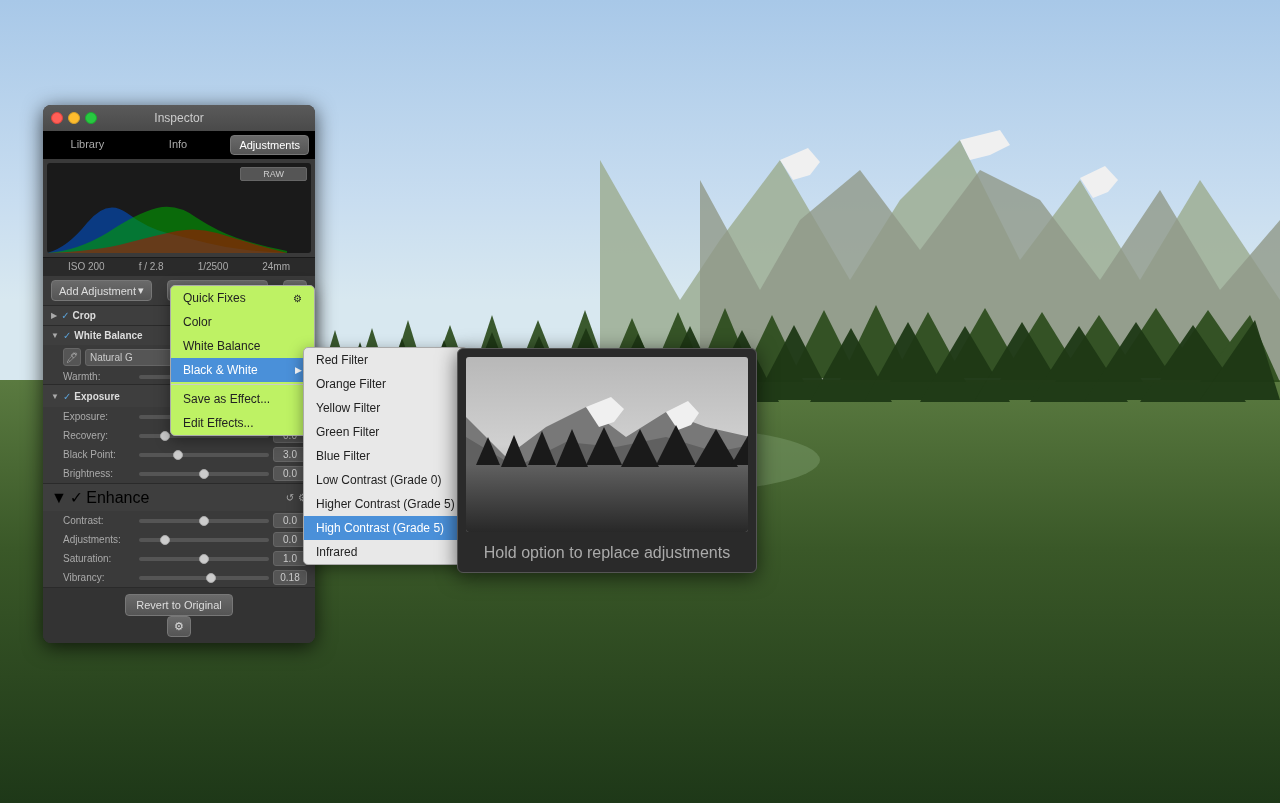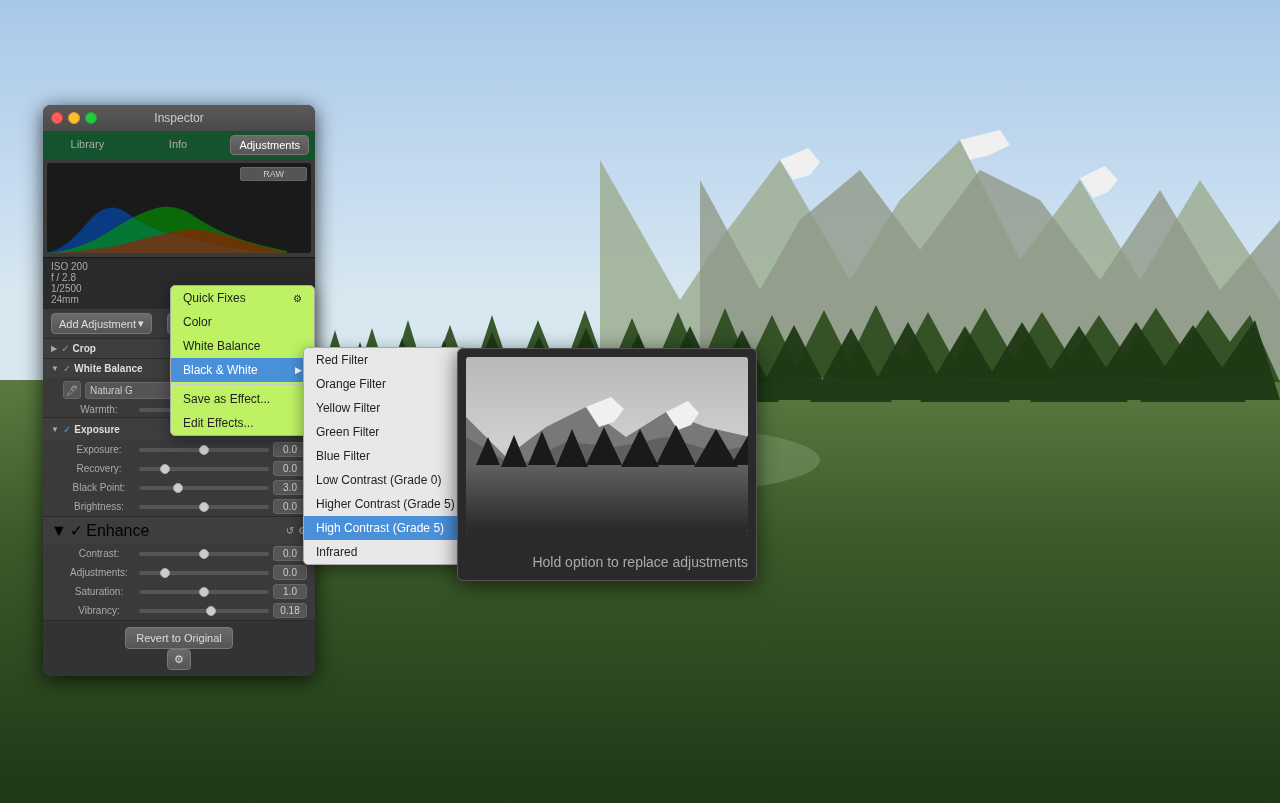--- a/index.html
+++ b/index.html
@@ -70,21 +70,21 @@
     .tl-max { background: #28c841; border: 1px solid #1aaa2f; }
 
     .inspector-title {
       color: #ccc;
       font-size: 12px;
       font-weight: 500;
     }
 
     .inspector-tabs {
       display: flex;
-      background: #14532d;
+      background: #000000;
       padding: 4px 6px;
       gap: 14px;
     }
 
     .inspector-tab {
       flex: 1;
       padding: 3px 6px;
       font-size: 11px;
       color: #aaa;
       text-align: center;
@@ -121,21 +121,20 @@
     }
 
     .exif-bar {
       background: #2a2a2a;
       padding: 3px 8px;
       display: flex;
       justify-content: space-around;
       font-size: 10px;
       color: #aaa;
       border-top: 1px solid #1a1a1a;
-      flex-direction: column;
     }
 
     
     .toolbar-row {
       display: flex;
       align-items: flex-end;
       padding: 4px 8px;
       gap: 15px;
       background: #3a3a3a;
       border-top: 1px solid #2a2a2a;
@@ -211,21 +210,21 @@
       display: flex;
       align-items: center;
       padding: 2px 8px 2px 20px;
       gap: 4px;
     }
 
     .slider-label {
       font-size: 10px;
       color: #aaa;
       width: 72px;
-      text-align: center;
+      text-align: left;
       flex-shrink: 0;
     }
 
     .slider-track {
       flex: 1;
       height: 4px;
       background: #555;
       border-radius: 2px;
       position: relative;
     }
@@ -420,24 +419,24 @@
     .preview-image {
       width: 100%;
       height: 175px;
       background: #444;
       border-radius: 3px;
       position: relative;
       overflow: hidden;
     }
 
     .preview-caption {
-      text-align: right;
+      text-align: center;
       color: #aaa;
-      font-size: 14px;
-      margin-top: 22px;
+      font-size: 16px;
+      margin-top: 12px;
       padding-bottom: 2px;
     }
 
     
     .auto-badge {
       font-size: 9px;
       background: #555;
       border: 1px solid #666;
       border-radius: 3px;
       padding: 1px 4px;

